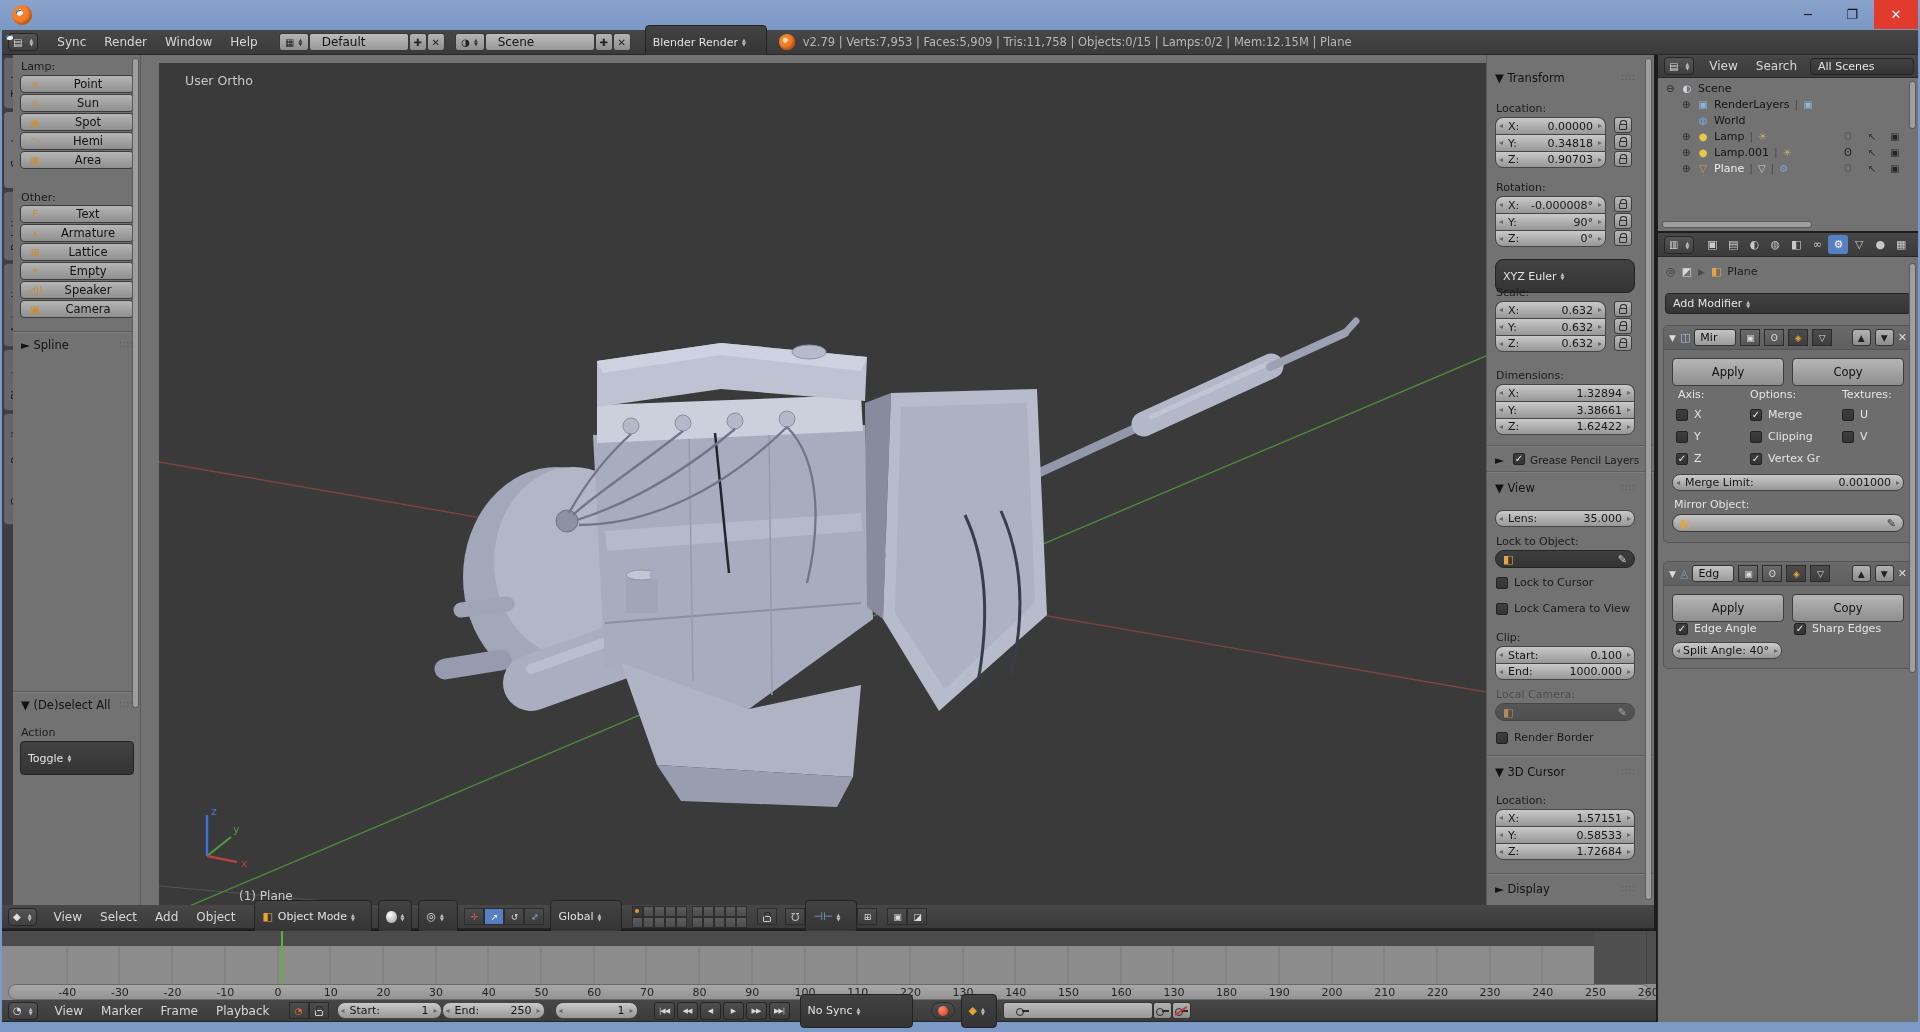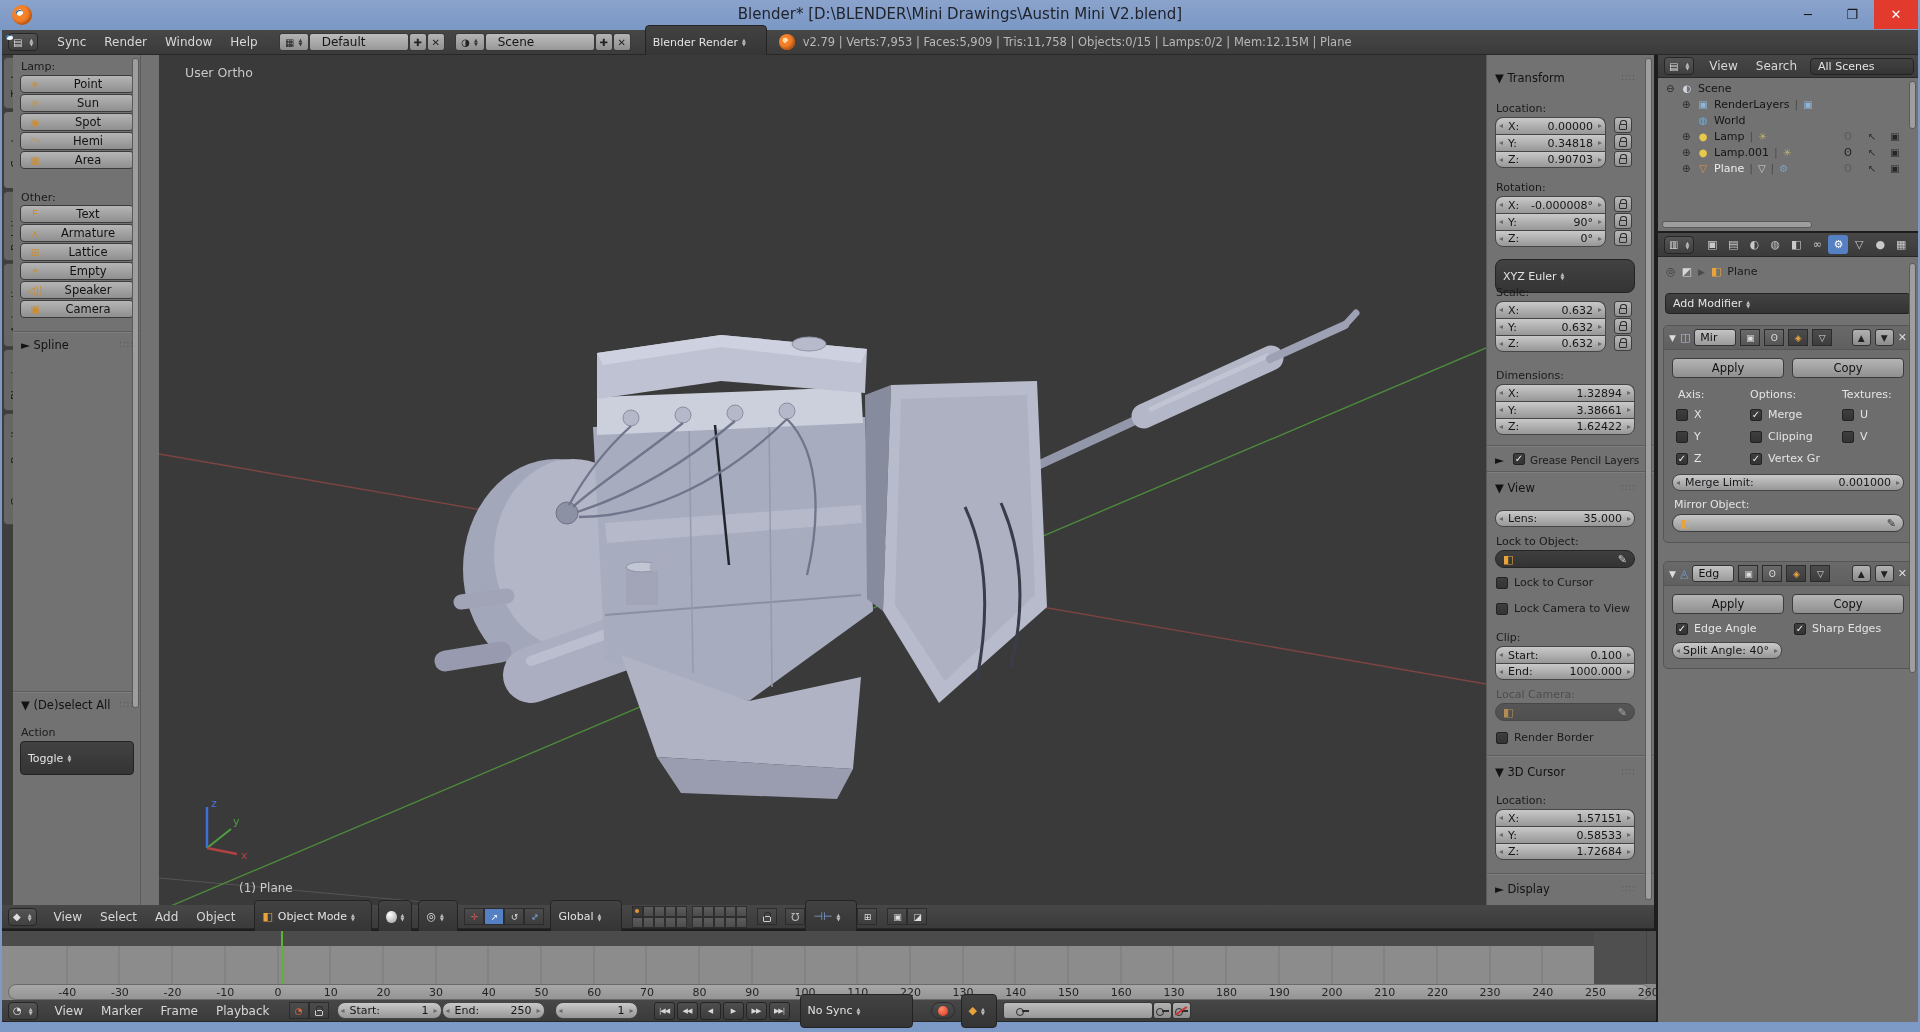--- a/index.html
+++ b/index.html
@@ -15,21 +15,21 @@
   .content{position:absolute;left:2px;top:30px;width:1916px;height:992px;background:#1d1d1d;}
   .editor{position:absolute;background:#727272;}
   .hdr{background:linear-gradient(#474747,#3b3b3b);border-bottom:1px solid #282828;display:flex;align-items:center;color:#d6d6d6;font-size:12px;}
   .menuitem{padding:0 9px;color:#d8d8d8;}
   .edbtn{display:flex;align-items:center;gap:3px;background:linear-gradient(#555,#404040);border:1px solid #262626;border-radius:4px;height:18px;padding:0 4px;color:#ddd;font-size:10px;margin-left:6px;}
   .updn{display:inline-flex;flex-direction:column;line-height:4px;font-size:5px;color:#bdbdbd;margin-left:4px;}
   .updn.dark{color:#3a3a3a;}
   .lightfield{background:linear-gradient(#bcbcbc,#989898);border:1px solid #383838;border-radius:3px;height:18px;display:flex;align-items:center;padding:0 12px;color:#141414;}
   .sqbtn{background:linear-gradient(#b4b4b4,#8f8f8f);border:1px solid #383838;border-radius:3px;height:18px;width:18px;display:flex;align-items:center;justify-content:center;color:#222;font-size:10px;}
   .dsel{background:linear-gradient(#424242,#343434);border:1px solid #232323;border-radius:4px;color:#e3e3e3;font-size:11px;display:flex;align-items:center;padding:0 7px;height:34px;}
-  .btnl{background:linear-gradient(#b5b5b5,#8f8f8f);border:1px solid #3c3c3c;border-radius:4px;color:#111;display:flex;align-items:center;justify-content:center;height:20px;font-size:11.5px;}
+  .btnl{background:linear-gradient(#b5b5b5,#8f8f8f);border:1px solid #3c3c3c;border-radius:4px;color:#111;display:flex;align-items:center;justify-content:center;height:28px;font-size:11.5px;}
   .nfield{height:17px;border:1px solid #464646;border-bottom-width:0;background:linear-gradient(#c9c9c9,#979797);color:#16161a;font-size:11px;display:flex;align-items:center;padding:0 12px;position:relative;}
   .nfield .lab{flex:0 0 auto;}
   .nfield .val{margin-left:auto;}
   .nfield::before{content:"◂";position:absolute;left:3px;top:3px;font-size:8px;color:rgba(35,35,35,.5);}
   .nfield::after{content:"▸";position:absolute;right:3px;top:3px;font-size:8px;color:rgba(35,35,35,.5);}
   .grp .nfield:first-child{border-radius:8px 8px 0 0;}
   .grp .nfield:last-child{border-radius:0 0 8px 8px;border-bottom-width:1px;}
   .grp .nfield:only-child{border-radius:8px;border-bottom-width:1px;}
   .single{border-radius:8px;border-bottom-width:1px;}
   .lockbtn{width:18px;height:16px;margin-bottom:1px;border:1px solid #3f3f3f;border-radius:3px;background:linear-gradient(#b9b9b9,#909090);display:flex;align-items:center;justify-content:center;}
@@ -68,21 +68,20 @@
   .keysh::after{content:"";position:absolute;left:6px;top:3px;width:7px;height:2px;background:#2d2d2d;}
   .tick{position:absolute;width:40px;text-align:center;color:#242424;font-size:11px;top:1px;}
 </style>
 </head>
 <body>
 
 <div class="window">
 
   <div class="titlebar">
     <span class="blogo"></span>
-    <div class="title">Blender* [D:\BLENDER\Mini Drawings\Austin Mini V2.blend]</div>
     <div class="winbtn" style="left:1786px;">─</div>
     <div class="winbtn" style="left:1830px;">❐</div>
     <div class="winbtn close" style="left:1874px;">✕</div>
   </div>
 
   <div class="content">
 
     <div class="editor hdr" style="left:0;top:0;width:1916px;height:25px;">
       <span class="edbtn">
           <span class="icon">▤</span>
@@ -204,21 +203,21 @@
         <div class="dsel abs" style="left:7px;top:686px;width:114px;">
             <span>Toggle</span>
             <span class="updn">
               <span>▲</span>
               <span>▼</span>
             </span>
           </div>
         <div class="scrollv" style="right:1px;top:3px;height:650px;"></div>
       </div>
 
-      <div class="abs" style="left:157px;top:0;width:1327px;height:850px;background:#3a3a3a;overflow:hidden;">
+      <div class="abs" style="left:157px;top:8px;width:1327px;height:850px;background:#3a3a3a;overflow:hidden;">
         <svg width="1327" height="850" viewBox="0 0 1327 850">
           <line x1="0" y1="823" x2="320" y2="852" stroke="#555555" stroke-width="1"></line>
           <line x1="0" y1="399" x2="1327" y2="629" stroke="#7e4343" stroke-width="1.4"></line>
           <line x1="0" y1="856" x2="1327" y2="293" stroke="#4d8a3c" stroke-width="1.4"></line>
           <g stroke-linecap="round" fill="none">
             <line x1="650" y1="524" x2="792" y2="452" stroke="#8f93a6" stroke-width="9"></line>
             <line x1="789" y1="453" x2="860" y2="419" stroke="#aeb2c3" stroke-width="17"></line>
             <line x1="858" y1="420" x2="988" y2="360" stroke="#9397aa" stroke-width="9"></line>
             <line x1="985" y1="361" x2="1112" y2="303" stroke="#b3b7c7" stroke-width="25"></line>
             <line x1="992" y1="354" x2="1108" y2="301" stroke="#ccd0dc" stroke-width="5" opacity="0.55"></line>

